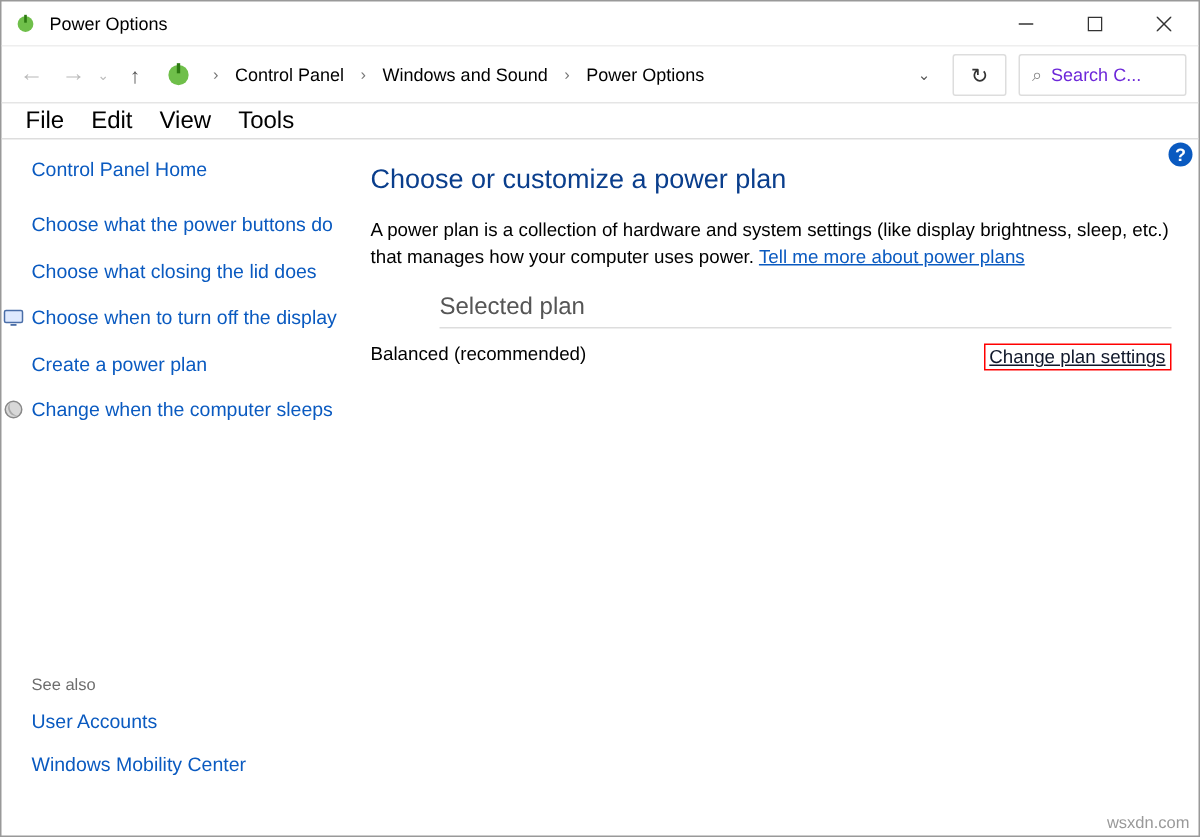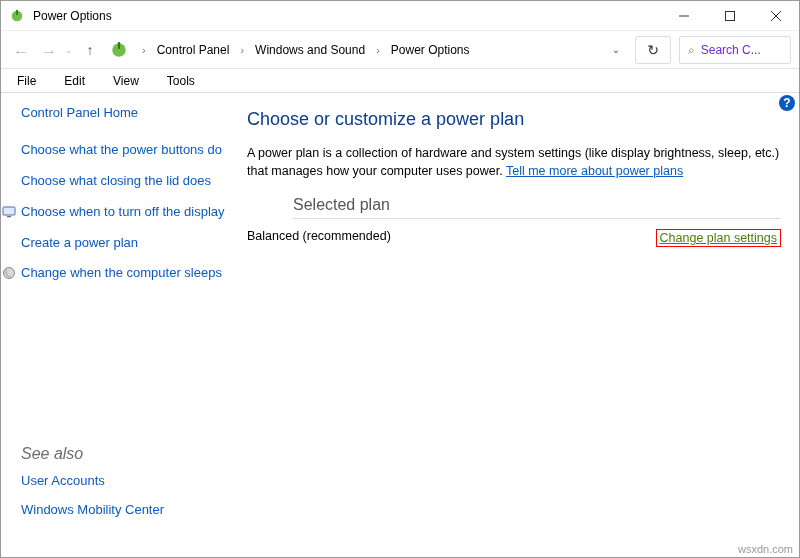--- a/index.html
+++ b/index.html
@@ -22,43 +22,43 @@
     .breadcrumbs { flex: 1; display: flex; align-items: center; font-size: 12px; color: #000; gap: 4px; padding-left:4px;}
     .bc-item { padding: 2px 2px; }
     .bc-sep { color: #777; font-size:11px; padding:0 5px; }
     .addr-dd { width: 22px; text-align:center; font-size:10px; color:#555;}
     .refresh-btn { width: 36px; height: 28px; border: 1px solid #ddd; border-radius:2px; display: flex; align-items: center; justify-content: center; font-size:14px; color:#333; margin-left:4px;}
     .searchbox { width: 112px; height: 28px; border: 1px solid #ddd; border-radius:2px; display: flex; align-items: center; padding: 0 8px; gap:6px; margin-left:4px;}
     .searchbox .mag { color:#888; font-size:12px; }
     .searchbox .ph { color:#6d28d9; font-size:12px; white-space: nowrap; overflow:hidden; }
 
     
-    .menubar { height: 24px; display: flex; align-items: center; padding: 0 8px; gap: 12px; border-bottom: 1px solid #ddd; font-size:12px; color:#000;}
+    .menubar { height: 24px; display: flex; align-items: center; padding: 0 8px; gap: 2px; border-bottom: 1px solid #ddd; font-size:16px; color:#000;}
     .menubar .mi { padding: 2px 8px; }
 
     
     .body { display: flex; height: calc(558px - 30px - 38px - 24px - 12px); }
     .sidebar { width: 232px; padding: 12px 8px 10px 20px; }
     .sidebar .top-links a, .sidebar .bottom-links a { color: #0a5ac0; text-decoration: none; font-size: 13px; display: block; line-height:1.3; }
     .sidebar .top-links .link-row { display:flex; align-items:flex-start; margin-bottom: 14px; }
     .sidebar .top-links .link-icon { width: 16px; height:16px; margin-right:4px; margin-left:-20px; flex-shrink:0; display:flex; align-items:center; justify-content:center; }
     .sidebar .top-links .first { margin-bottom: 20px; }
     .sidebar .bottom-links { position:absolute; bottom: 26px; left: 20px;}
-    .sidebar .bottom-links .see-also { color:#6d6d6d; font-size:16px; margin-bottom:10px;font-style:italic; }
+    .sidebar .bottom-links .see-also { color:#6d6d6d; font-size:11px; margin-bottom:10px; }
     .sidebar .bottom-links a { margin-bottom: 12px; }
 
     .main { flex:1; padding: 16px 18px 0 14px; position:relative; }
     .help-icon { position:absolute; top: 2px; right: 4px; width:16px; height:16px; border-radius:50%; background:#0a5ac0; color:#fff; font-size:12px; font-weight:bold; display:flex; align-items:center; justify-content:center; }
     .main h1 { color:#0a3e8c; font-size: 18px; font-weight:400; margin-bottom: 14px; }
     .main .desc { font-size: 12.5px; color:#000; line-height:1.45; margin-bottom: 16px; }
     .main .desc a { color:#0a5ac0; text-decoration: underline; }
     .selected-wrap { }
     .selected-label { font-size:16px; color:#555; padding-bottom:4px; border-bottom:1px solid #ddd; display:block; margin-bottom:10px;margin-left:46px;}
     .plan-row { display:flex; justify-content:space-between; font-size:12.5px; margin-bottom:4px; }
-    .plan-row .change-link { color:#4d7c0f; text-decoration: underline; border:1px solid red; padding: 1px 3px; }
+    .plan-row .change-link { color:#0f172a; text-decoration: underline; border:1px solid red; padding: 1px 3px; }
     .plan-desc { font-size:12.5px; }
 
     .watermark { position:absolute; bottom:2px; right:6px; font-size:11px; color:#999; }
   </style>
 </head>
 <body>
 
 <div class="titlebar">
   <span class="app-icon">
     <svg width="14" height="14" viewBox="0 0 16 16">

